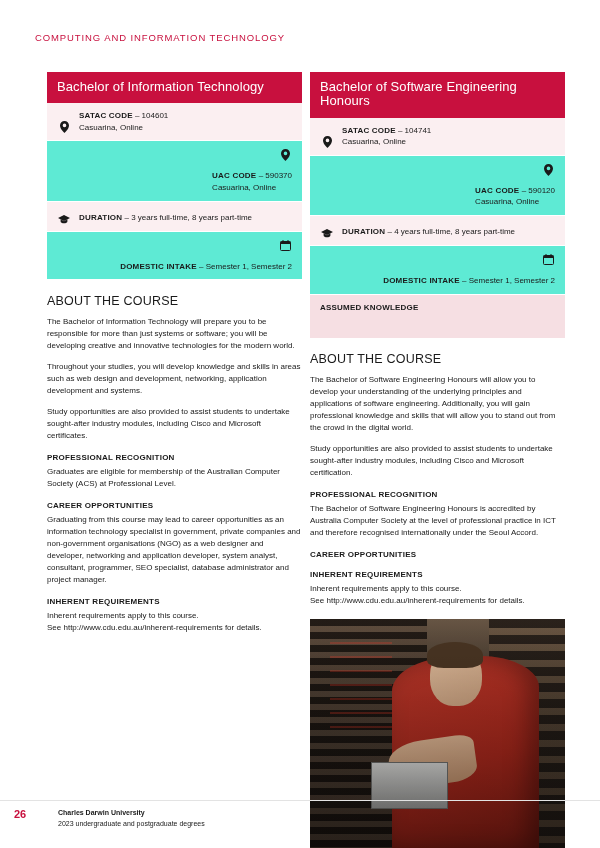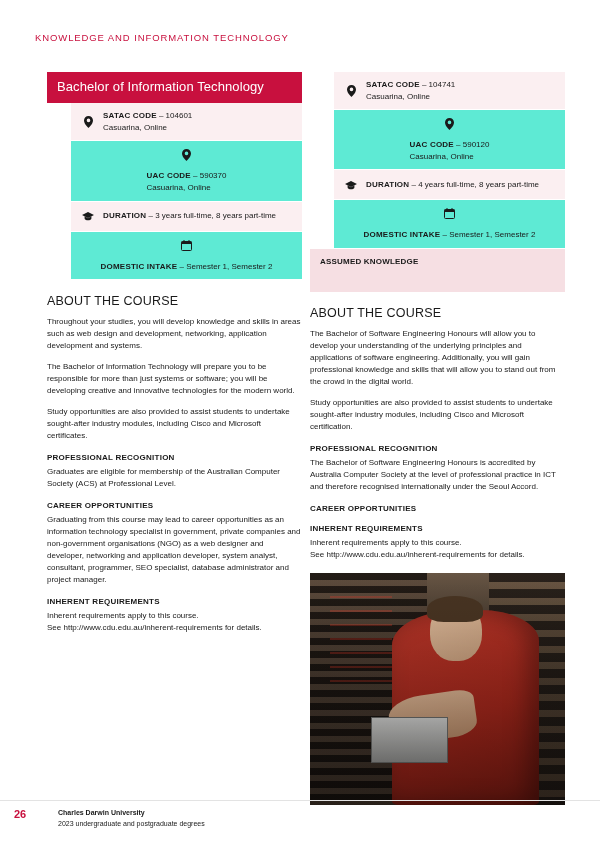--- a/index.html
+++ b/index.html
@@ -42,27 +42,26 @@
     color: #ffffff;
     font-size: 13px;
     font-weight: 400;
     padding: 8px 10px 9px 10px;
     line-height: 1.1;
     letter-spacing: 0.1px;
   }
 
   .fact-row {
     display: flex;
-    align-items: center;
+    align-items: flex-end;
     gap: 8px;
     padding: 7px 10px 7px 10px;
     border-bottom: 1px solid #ffffff;
     background: #fbeff1;
     min-height: 30px;
-    margin-left: 24px;
   }
   .fact-row.alt { background: #5eead4; flex-direction: column; }
 
   .fact-icon {
     width: 14px;
     flex: 0 0 14px;
     display: flex;
     justify-content: center;
     align-items: flex-start;
     padding-top: 1px;
@@ -224,21 +223,21 @@
     line-height: 1.5;
     color: #1a1a1a;
   }
   .footer-text .l1 { font-weight: bold; }
 </style>
 </head>
 <body>
 
 <div class="page">
 
-  <div class="section-header">KNOWLEDGE AND INFORMATION TECHNOLOGY</div>
+  <div class="section-header">COMPUTING AND INFORMATION TECHNOLOGY</div>
 
   <div class="columns">
 
     <div class="col">
       <div class="course-title">Bachelor of Information Technology</div>
 
       <div class="fact-row">
         <span class="fact-icon">
           <svg width="9" height="12" viewBox="0 0 9 12">
               <path d="M4.5 0C2 0 0 2 0 4.5 0 8 4.5 12 4.5 12S9 8 9 4.5C9 2 7 0 4.5 0zm0 6.2a1.8 1.8 0 110-3.6 1.8 1.8 0 010 3.6z" fill="#1a1a1a"></path>
@@ -286,36 +285,37 @@
             </svg>
         </span>
         <span class="fact-text">
           <span class="lbl">DOMESTIC INTAKE</span>
           <span class="val">– Semester 1, Semester 2</span>
         </span>
       </div>
 
       <div class="about-head">ABOUT THE COURSE</div>
 
+      <p class="body">The Bachelor of Information Technology will prepare you to be responsible for more than just systems or software; you will be developing creative and innovative technologies for the modern world.</p>
       <p class="body">Throughout your studies, you will develop knowledge and skills in areas such as web design and development, networking, application development and systems.</p>
-      <p class="body">The Bachelor of Information Technology will prepare you to be responsible for more than just systems or software; you will be developing creative and innovative technologies for the modern world.</p>
       <p class="body">Study opportunities are also provided to assist students to undertake sought-after industry modules, including Cisco and Microsoft certificates.</p>
 
       <div class="sub-head">PROFESSIONAL RECOGNITION</div>
       <p class="body">Graduates are eligible for membership of the Australian Computer Society (ACS) at Professional Level.</p>
 
       <div class="sub-head">CAREER OPPORTUNITIES</div>
       <p class="body">Graduating from this course may lead to career opportunities as an information technology specialist in government, private companies and non-government organisations (NGO) as a web designer and developer, networking and application developer, system analyst, consultant, programmer, SEO specialist, database administrator and project manager.</p>
 
       <div class="sub-head">INHERENT REQUIREMENTS</div>
       <p class="body" style="white-space: pre-line;">Inherent requirements apply to this course.
 See http://www.cdu.edu.au/inherent-requirements for details.</p>
     </div>
 
     <div class="col">
+      <div class="course-title">Bachelor of Software Engineering Honours</div>
 
       <div class="fact-row">
         <span class="fact-icon">
           <svg width="9" height="12" viewBox="0 0 9 12">
               <path d="M4.5 0C2 0 0 2 0 4.5 0 8 4.5 12 4.5 12S9 8 9 4.5C9 2 7 0 4.5 0zm0 6.2a1.8 1.8 0 110-3.6 1.8 1.8 0 010 3.6z" fill="#1a1a1a"></path>
             </svg>
         </span>
         <span class="fact-text">
           <span class="lbl">SATAC CODE</span>
           <span class="val">– 104741</span>

